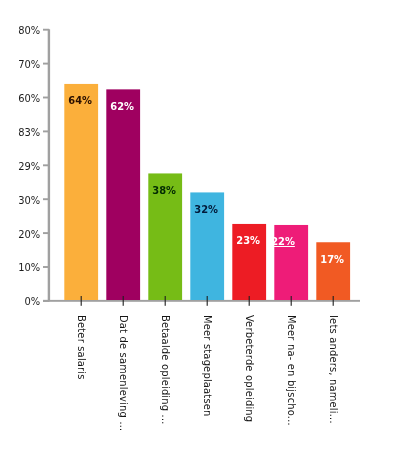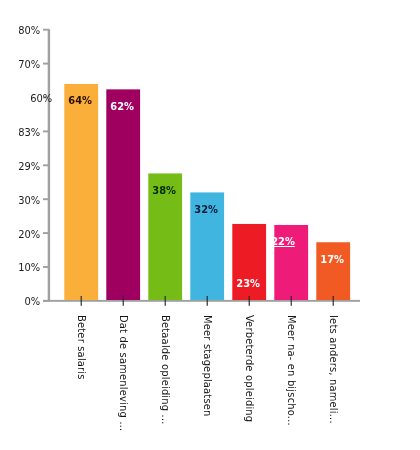--- a/index.html
+++ b/index.html
@@ -52,33 +52,33 @@
       <rect class="xtick" x="164.64999999999998" y="296" width="1.1" height="9.8" fill="#1f1f1f"></rect>
       <rect class="xtick" x="206.64999999999998" y="296" width="1.1" height="9.8" fill="#1f1f1f"></rect>
       <rect class="xtick" x="248.64999999999998" y="296" width="1.1" height="9.8" fill="#1f1f1f"></rect>
       <rect class="xtick" x="290.65" y="296" width="1.1" height="9.8" fill="#1f1f1f"></rect>
       <rect class="xtick" x="332.65" y="296" width="1.1" height="9.8" fill="#1f1f1f"></rect>
     </g>
   </svg>
 
   <div class="ylabel" style="top: 25px; color: rgb(28, 28, 28);">80%</div>
   <div class="ylabel" style="top: 59px; color: rgb(28, 28, 28);">70%</div>
-  <div class="ylabel" style="top: 92.9px; color: rgb(28, 28, 28); margin-left: 12px;">60%</div>
+  <div class="ylabel" style="top: 92.9px; color: rgb(28, 28, 28);">60%</div>
   <div class="ylabel" style="top: 126.8px; color: rgb(28, 28, 28);">83%</div>
   <div class="ylabel" style="top: 160.7px; color: rgb(28, 28, 28);">29%</div>
   <div class="ylabel" style="top: 194.6px; color: rgb(28, 28, 28);">30%</div>
   <div class="ylabel" style="top: 228.5px; color: rgb(28, 28, 28);">20%</div>
   <div class="ylabel" style="top: 262.4px; color: rgb(28, 28, 28);">10%</div>
   <div class="ylabel" style="top: 296.3px; color: rgb(28, 28, 28);">0%</div>
 
   <div class="barlabel" style="left: 60.2px; top: 95.34px; color: rgb(43, 16, 0);">64%</div>
   <div class="barlabel" style="left: 102.2px; top: 100.764px; color: rgb(255, 255, 255);">62%</div>
   <div class="barlabel" style="left: 144.2px; top: 184.836px; color: rgb(3, 43, 3);">38%</div>
   <div class="barlabel" style="left: 186.2px; top: 203.82px; color: rgb(2, 27, 59);">32%</div>
-  <div class="barlabel" style="left: 228.2px; top: 235.347px; color: rgb(255, 255, 255); margin-top: 43px;">23%</div>
+  <div class="barlabel" style="left: 228.2px; top: 235.347px; color: rgb(255, 255, 255);">23%</div>
   <div class="barlabel" style="left: 263px; top: 236.364px; color: rgb(255, 255, 255); text-decoration: underline;">22%</div>
   <div class="barlabel" style="left: 312.2px; top: 253.653px; color: rgb(255, 255, 255);">17%</div>
 
   <div class="cat" style="left: 76.2px; color: rgb(22, 22, 22);">Beter salaris</div>
   <div class="cat" style="left: 118.2px; color: rgb(22, 22, 22);">Dat de samenleving ...</div>
   <div class="cat" style="left: 160.2px; color: rgb(22, 22, 22);">Betaalde opleiding ...</div>
   <div class="cat" style="left: 202.2px; color: rgb(22, 22, 22);">Meer stageplaatsen</div>
   <div class="cat" style="left: 244.2px; color: rgb(22, 22, 22);">Verbeterde opleiding</div>
   <div class="cat" style="left: 286.2px; color: rgb(22, 22, 22);">Meer na- en bijscho...</div>
   <div class="cat" style="left: 328.2px; color: rgb(22, 22, 22);">Iets anders, nameli...</div>

